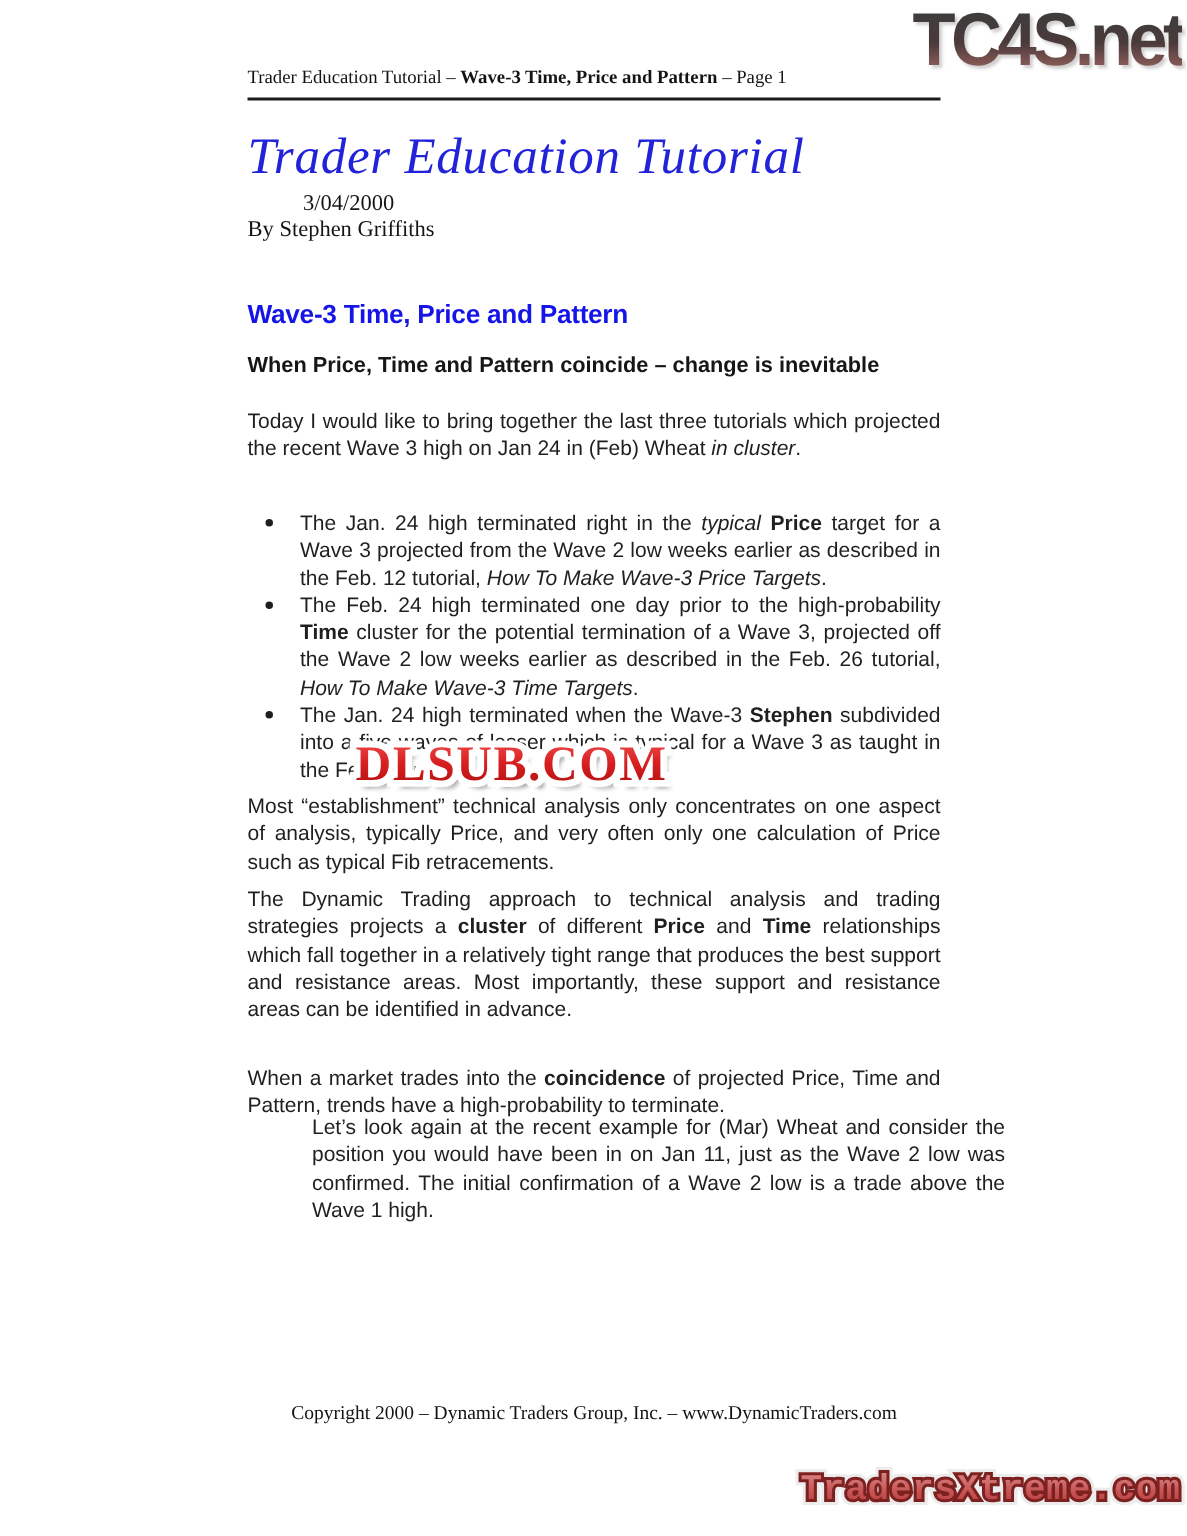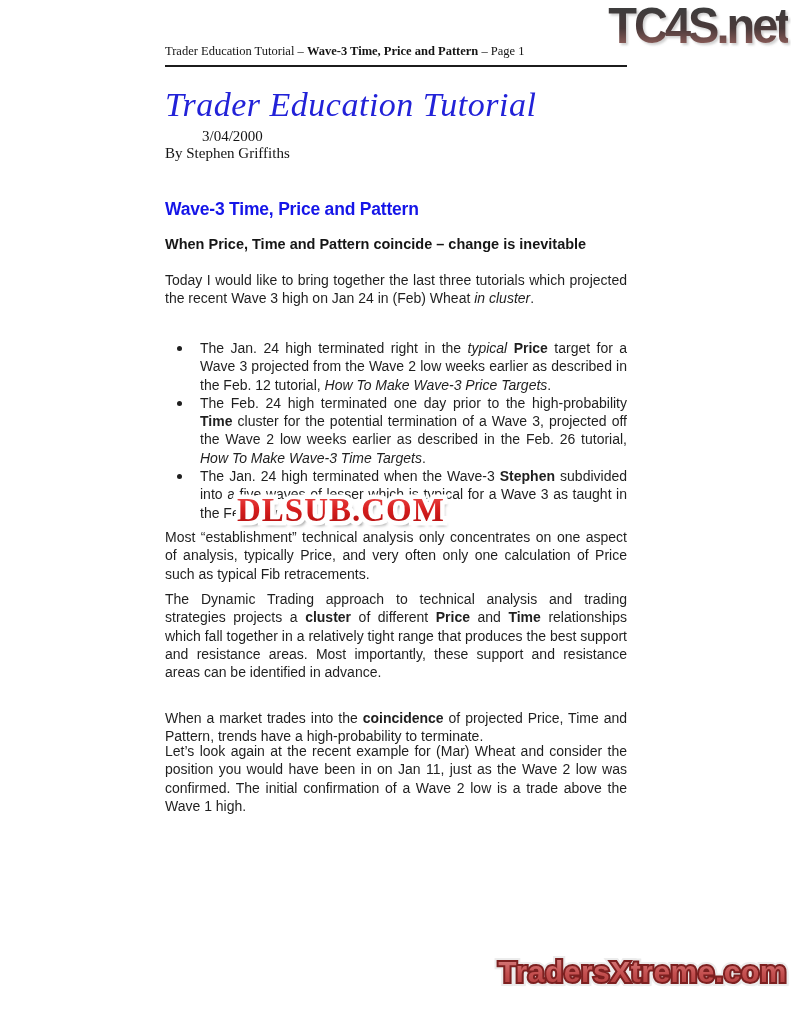--- a/index.html
+++ b/index.html
@@ -31,21 +31,21 @@
   .p-intro        { top:271px; }
   .bullet-list    { top:339px; list-style:none; }
   .bullet-list li { position:relative; padding-left:35px; }
   .bullet-list li::before {
     content:""; position:absolute; left:12px; top:7px;
     width:5px; height:5px; border-radius:50%; background:#1f1f1f;
   }
   .p-establishment { top:528px; }
   .p-dynamic       { top:590px; }
   .p-coincidence   { top:692px;margin-top:17px; }
-  .p-lets          { top:742px; }
+  .p-lets          { top:742px;margin-left:43px; }
 
   .doc-footer { top:934px; text-align:center; font-family:"Liberation Serif", serif; font-size:13px; color:#141414; }
 
   .b { font-weight:bold; }
   .i { font-style:italic; }
 
   
   .tc4s-logo {
     position:absolute; top:1px; right:3px; z-index:6;
     font-family:"Liberation Sans", sans-serif; font-weight:bold;
@@ -69,23 +69,23 @@
     text-shadow:4px 5px 3px rgba(120,120,120,0.75);
   }
   .wm-dlsub .layer-front {
     position:relative;
     background:linear-gradient(180deg,#ef5050 0%,#d92020 45%,#ae0d0d 100%);
     -webkit-background-clip:text; background-clip:text; color:transparent;
   }
 
   
   .wm-tx {
-    position:absolute; right:4px; top:954px; z-index:6;
-    font-family:Liberation Sans, sans-serif; font-weight:bold;
-    font-size:30px; line-height:1.2; letter-spacing:0.5px; white-space:nowrap;
+    position:absolute; right:4px; top:980px; z-index:6;
+    font-family:Liberation Mono, monospace; font-weight:bold;
+    font-size:24px; line-height:1.2; letter-spacing:0.5px; white-space:nowrap;
   }
   .wm-tx .layer-back {
     -webkit-text-stroke:8px #ececec; color:#ececec;
     text-shadow:3px 3px 2px rgba(150,150,150,0.6);
   }
   .wm-tx .layer-mid {
     position:absolute; left:0; top:0;
     -webkit-text-stroke:4px #7c2020; color:#7c2020;
   }
   .wm-tx .layer-front {
@@ -123,20 +123,21 @@
   <p class="col body-text p-establishment"><span>Most “establishment” technical analysis only concentrates on one aspect of analysis, typically Price, and very often only one calculation of Price such as typical Fib retracements.</span></p>
   <p class="col body-text p-dynamic"><span>The Dynamic Trading approach to technical analysis and trading strategies projects a </span><span class="b">cluster</span><span> of different </span><span class="b">Price</span><span> and </span><span class="b">Time</span><span> relationships which fall together in a relatively tight range that produces the best support and resistance areas. Most importantly, these support and resistance areas can be identified in advance.</span></p>
   <p class="col body-text p-coincidence"><span>When a market trades into the </span><span class="b">coincidence</span><span> of projected Price, Time and Pattern, trends have a high-probability to terminate.</span></p>
   <p class="col body-text p-lets"><span>Let’s look again at the recent example for (Mar) Wheat and consider the position you would have been in on Jan 11, just as the Wave 2 low was confirmed. The initial confirmation of a Wave 2 low is a trade above the Wave 1 high.</span></p>
 
   <div class="wm-dlsub">
     <span class="layer-back">DLSUB.COM</span>
     <span class="layer-front">DLSUB.COM</span>
   </div>
 
+  <div class="col doc-footer">Copyright 2000 – Dynamic Traders Group, Inc. – www.DynamicTraders.com</div>
 
   <div class="wm-tx">
     <span class="layer-back">TradersXtreme.com</span>
     <span class="layer-mid">TradersXtreme.com</span>
     <span class="layer-front">TradersXtreme.com</span>
   </div>
 
 </div>
 
 </body></html>

